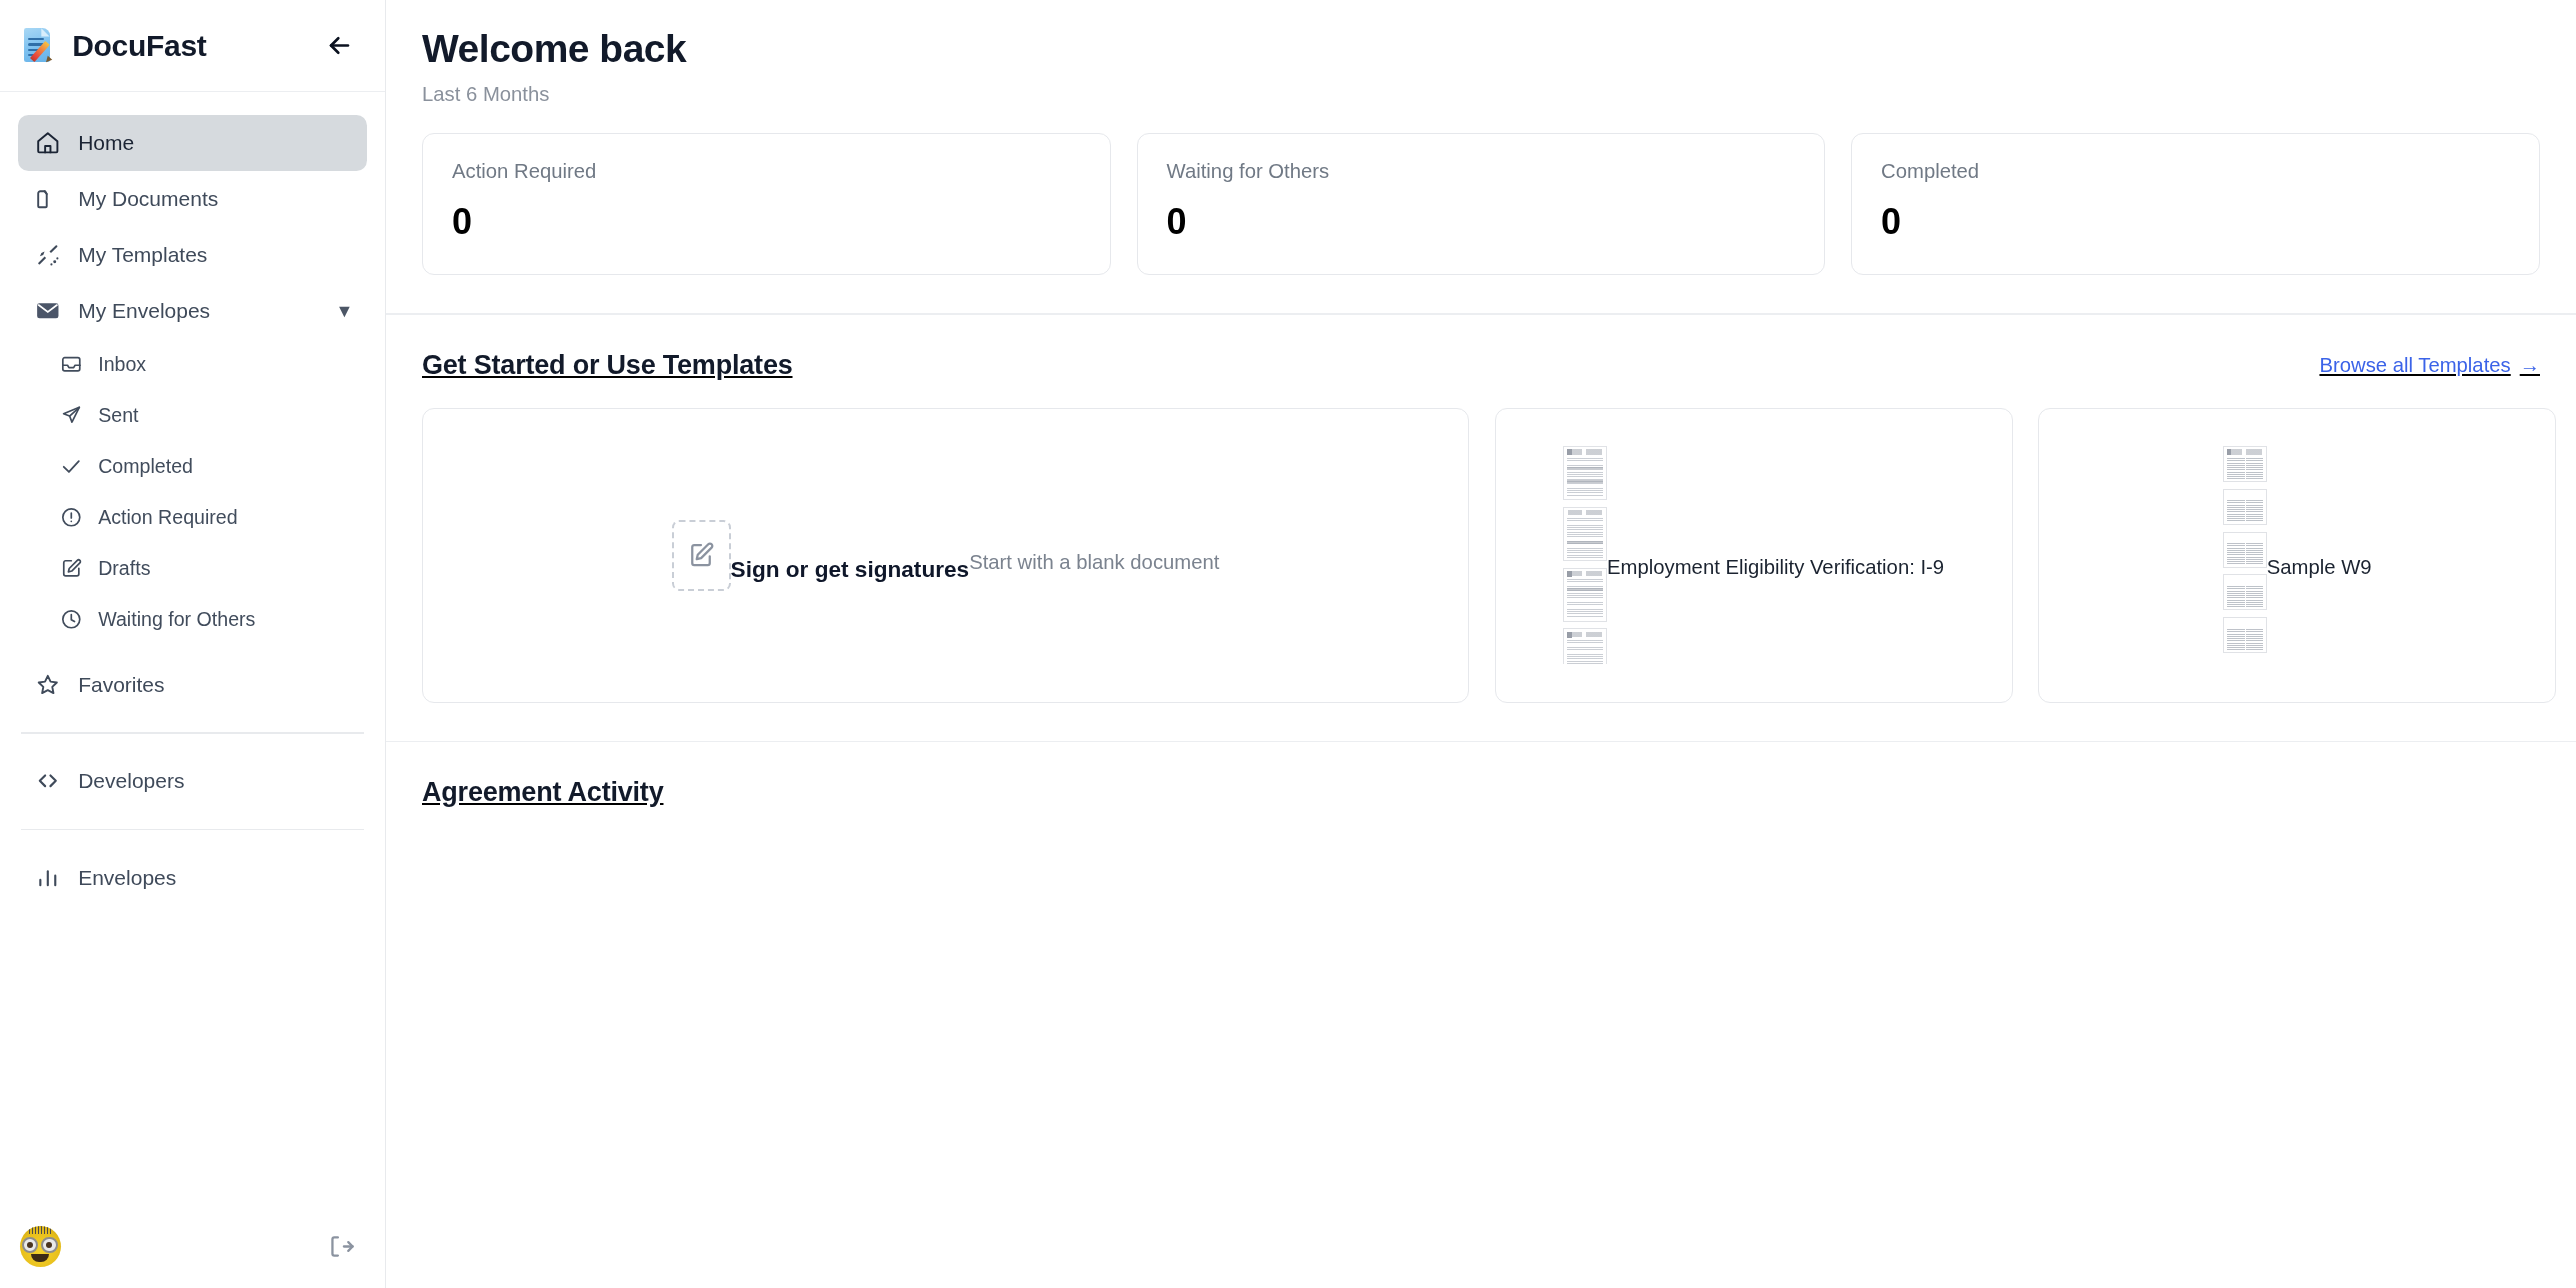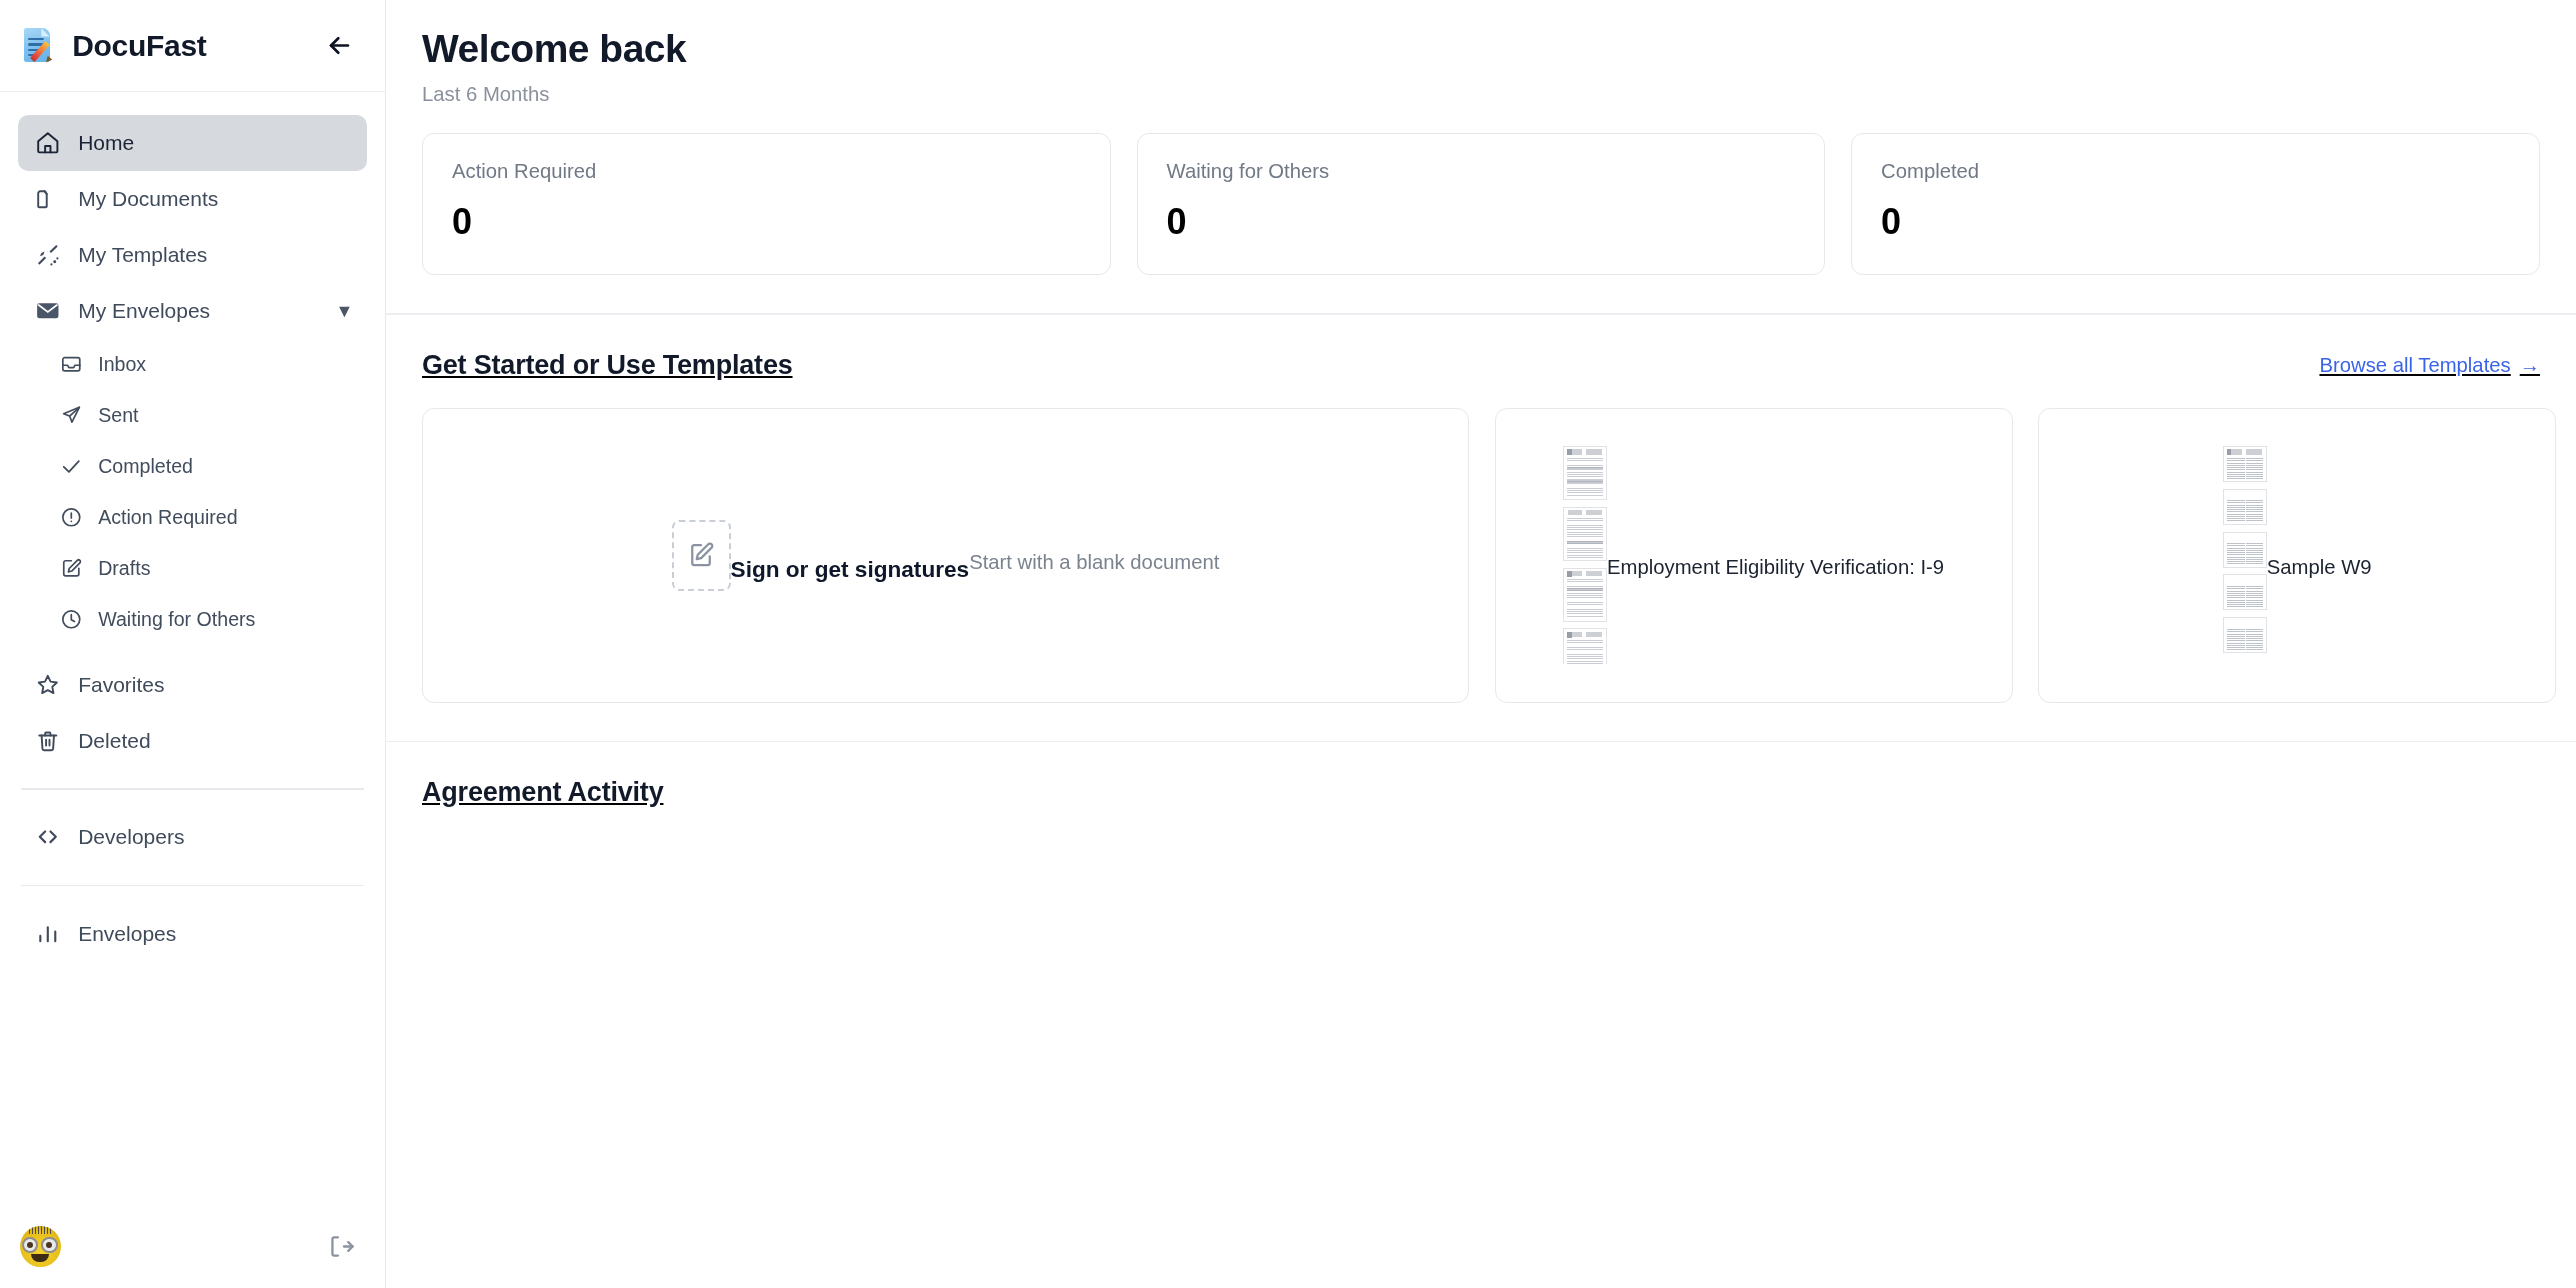--- a/index.html
+++ b/index.html
@@ -319,31 +319,20 @@
 
       <div class="nav-item">
         <span class="ico">
           <svg width="25.6" height="25.6" viewBox="0 0 24 24" fill="none" stroke="#3f4a5a" stroke-width="1.8" stroke-linecap="round" stroke-linejoin="round">
               <path d="m12 3.6 2.6 5.4 5.9.8-4.3 4.1 1.1 5.9L12 17l-5.3 2.8 1.1-5.9-4.3-4.1 5.9-.8z"></path>
             </svg>
         </span>
         <span class="label">Favorites</span>
       </div>
 
-      <div class="nav-item">
-        <span class="ico">
-          <svg width="25.6" height="25.6" viewBox="0 0 24 24" fill="none" stroke="#3f4a5a" stroke-width="1.8" stroke-linecap="round" stroke-linejoin="round">
-              <path d="M4 7h16"></path>
-              <path d="M9.5 7V5.2a1 1 0 0 1 1-1h3a1 1 0 0 1 1 1V7"></path>
-              <path d="M6.2 7 7 19.4a1.5 1.5 0 0 0 1.5 1.4h7a1.5 1.5 0 0 0 1.5-1.4L17.8 7"></path>
-              <path d="M10.4 11v5.4M13.6 11v5.4"></path>
-            </svg>
-        </span>
-        <span class="label">Deleted</span>
-      </div>
 
       <div class="nav-divider"></div>
 
       <div class="nav-item">
         <span class="ico">
           <svg width="25.6" height="25.6" viewBox="0 0 24 24" fill="none" stroke="#3f4a5a" stroke-width="2" stroke-linecap="round" stroke-linejoin="round">
               <path d="M9.5 7 4.5 12l5 5"></path>
               <path d="m14.5 7 5 5-5 5"></path>
             </svg>
         </span>

